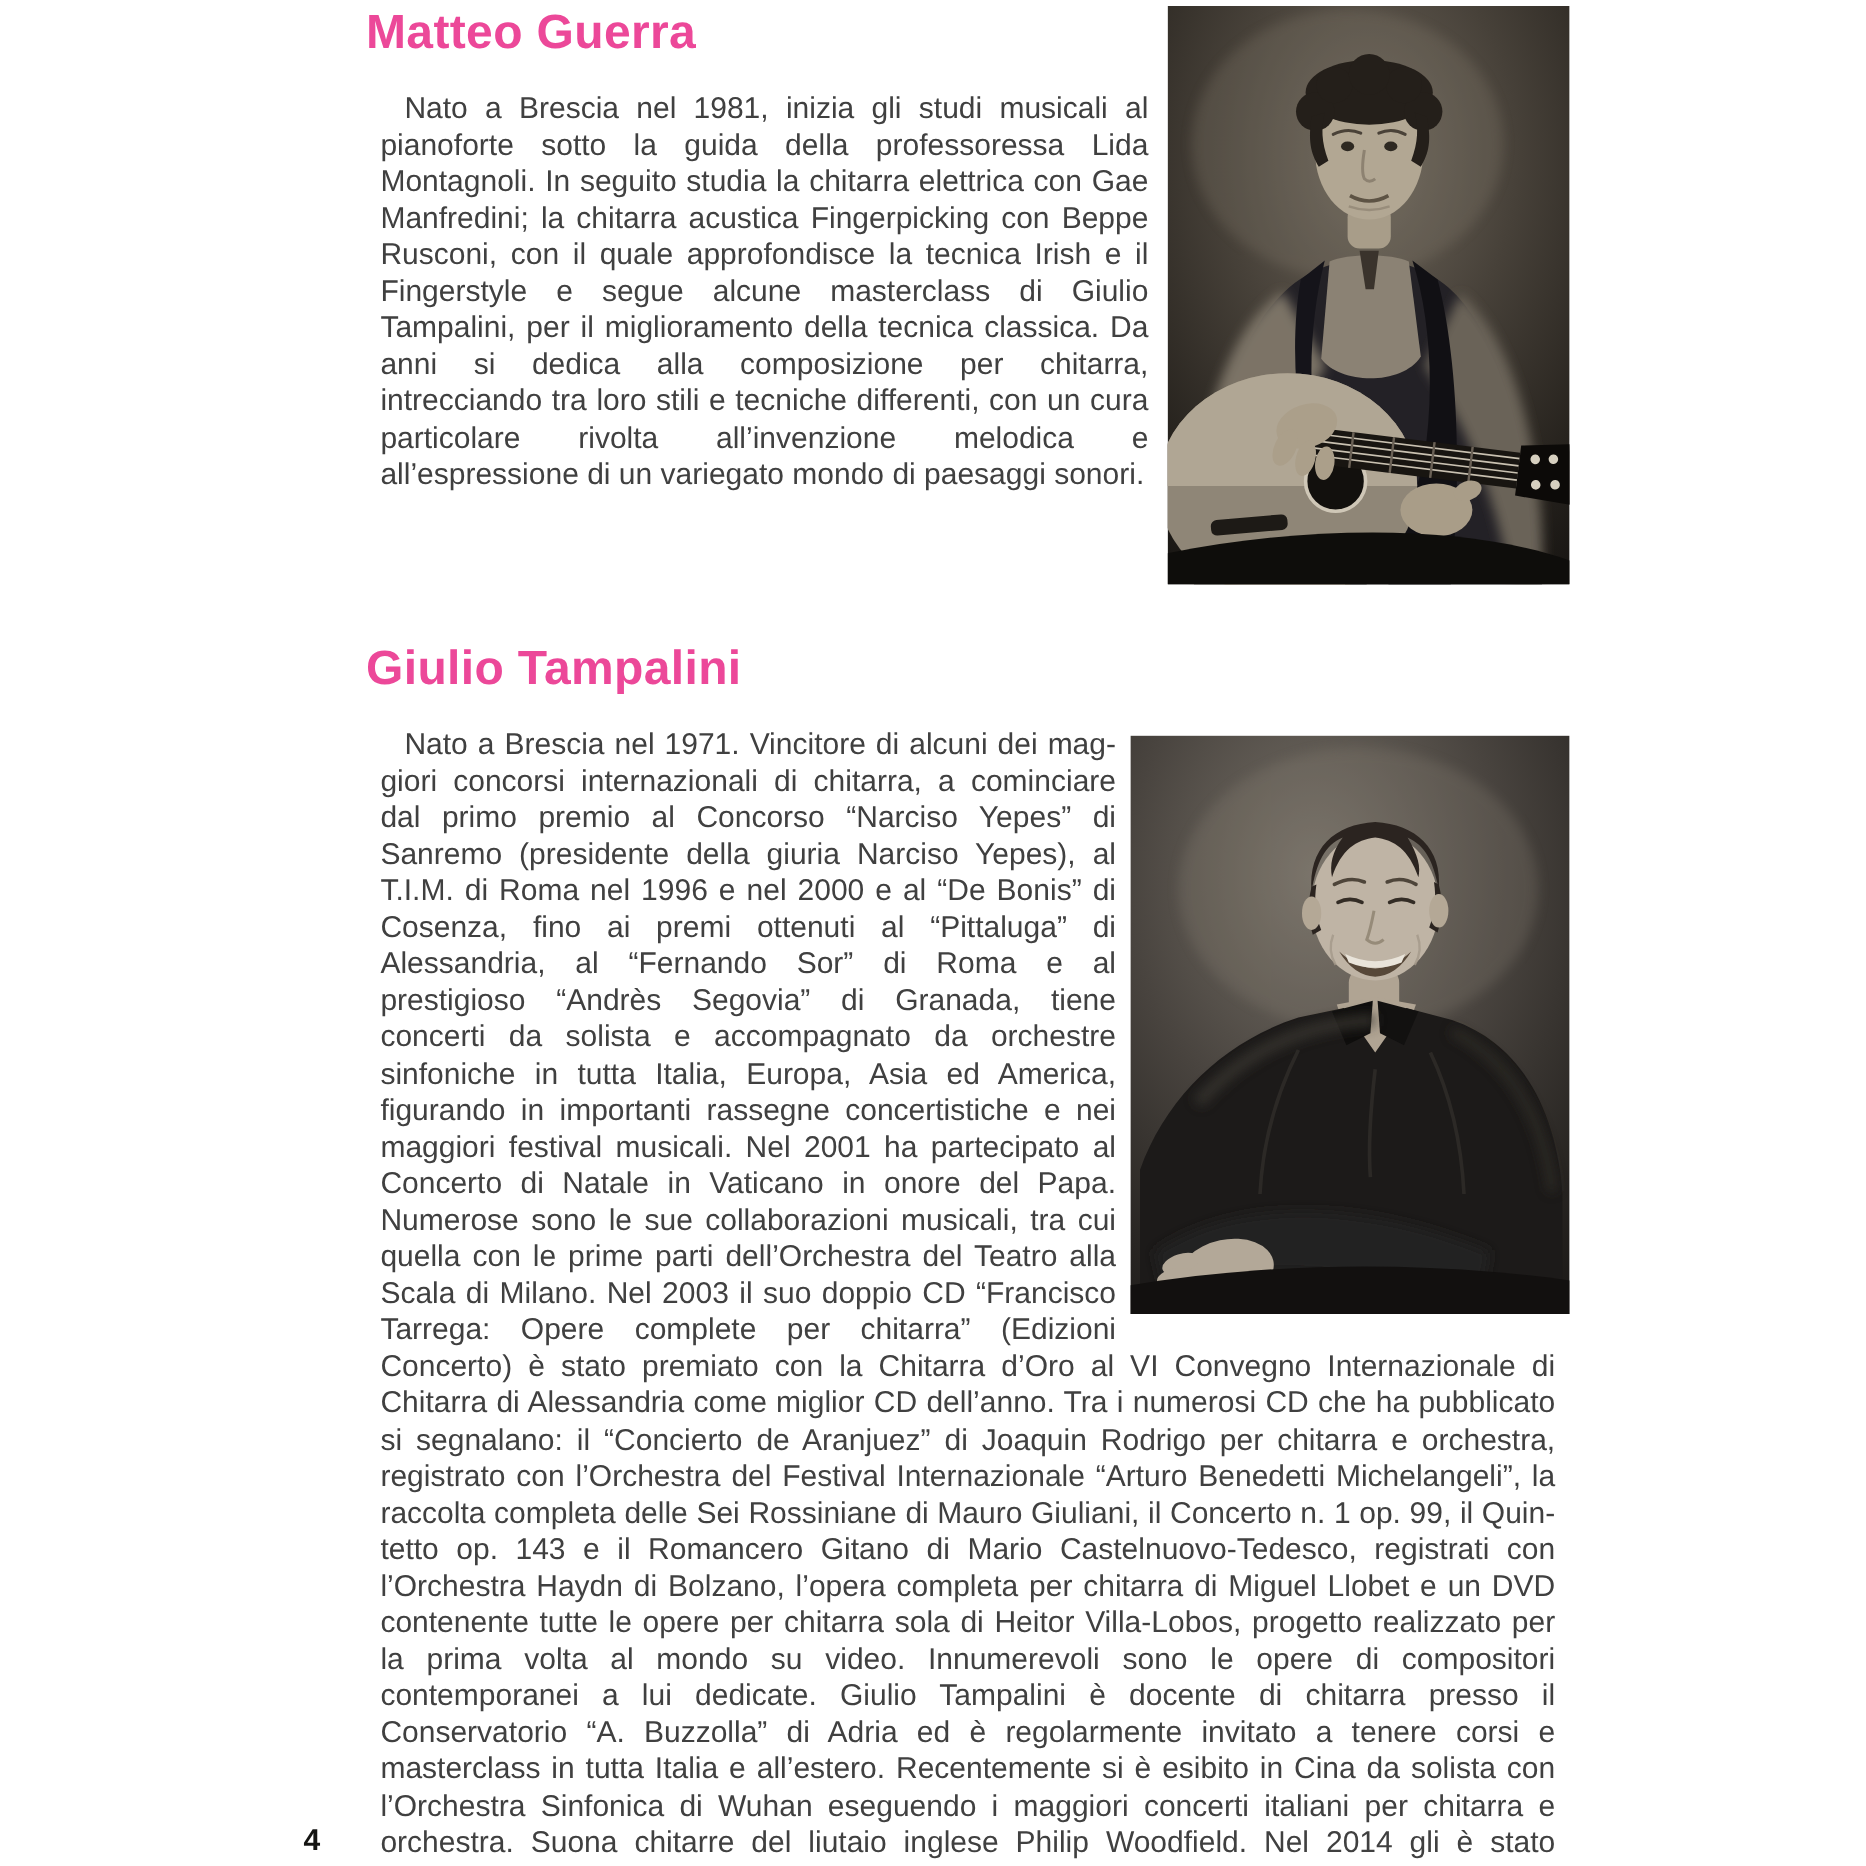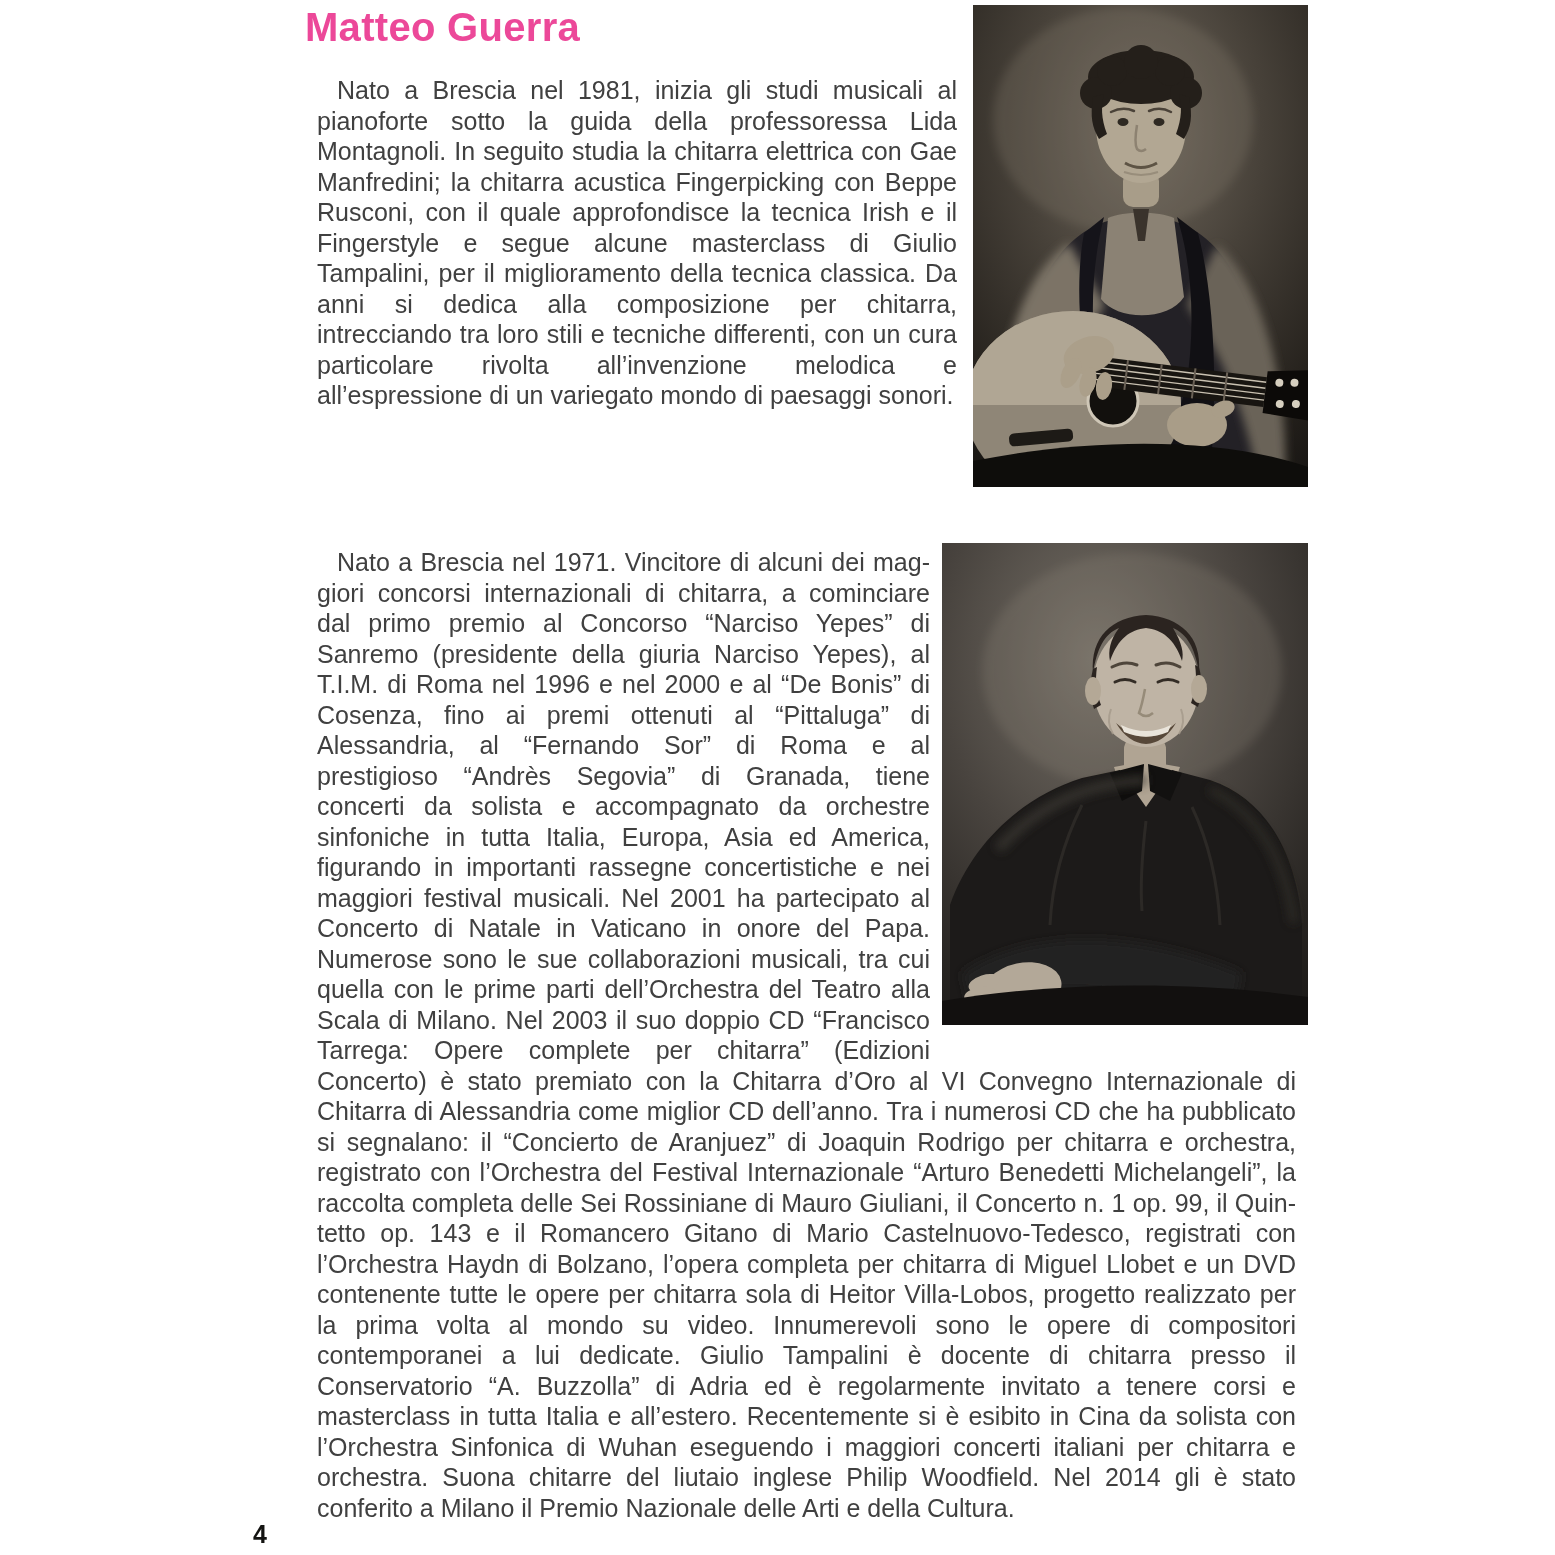--- a/index.html
+++ b/index.html
@@ -123,20 +123,21 @@
             </g>
           </g>
           <path d="M0 482 L335 482 L335 462 C250 432 120 432 0 456 Z" fill="#0e0d0b"></path>
         </svg>
       </figure>
       <h1 class="section-title">Matteo Guerra</h1>
       <p class="bio">Nato a Brescia nel 1981, inizia gli studi musicali al piano­forte sotto la guida della professoressa Lida Montagnoli. In seguito studia la chitarra elettrica con Gae Manfredini; la chitarra acustica Fingerpicking con Beppe Rusconi, con il quale approfondisce la tecnica Irish e il Fingerstyle e segue alcune masterclass di Giulio Tampalini, per il miglioramento della tecnica classica. Da anni si dedica alla composizione per chitarra, intrecciando tra loro stili e tecniche differen­ti, con un cura particolare rivolta all’invenzione melodica e all’espressione di un variegato mondo di paesaggi sonori.</p>
     </section>
 
     <section class="bio-section section-2">
+      <h1 class="section-title">Giulio Tampalini</h1>
       <figure class="photo photo-2" aria-label="Ritratto in bianco e nero di Giulio Tampalini sorridente a braccia conserte">
         <svg viewBox="0 0 366 482" xmlns="http://www.w3.org/2000/svg" role="img">
           <defs>
             <radialGradient id="p2bg" cx="42%" cy="24%" r="95%">
               <stop offset="0%" stop-color="#767067"></stop>
               <stop offset="45%" stop-color="#49443f"></stop>
               <stop offset="80%" stop-color="#282522"></stop>
               <stop offset="100%" stop-color="#1a1816"></stop>
             </radialGradient>
             <filter id="p2soft" x="-30%" y="-30%" width="160%" height="160%">

